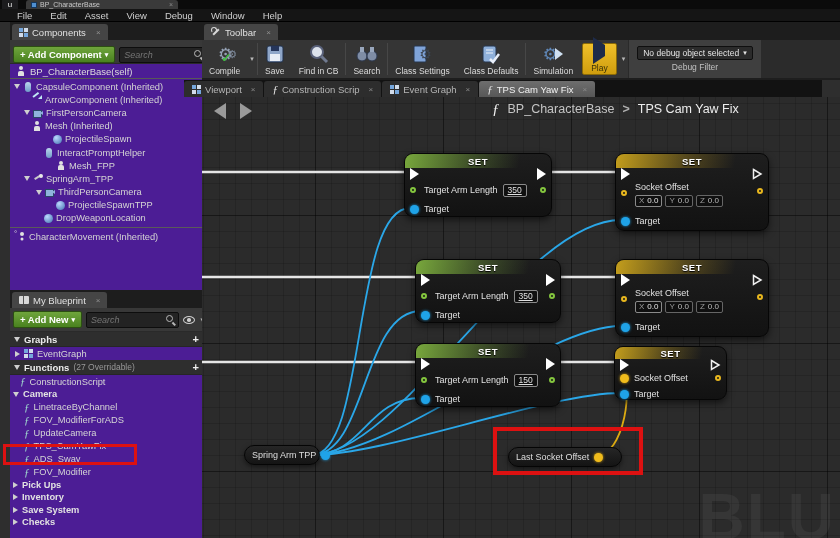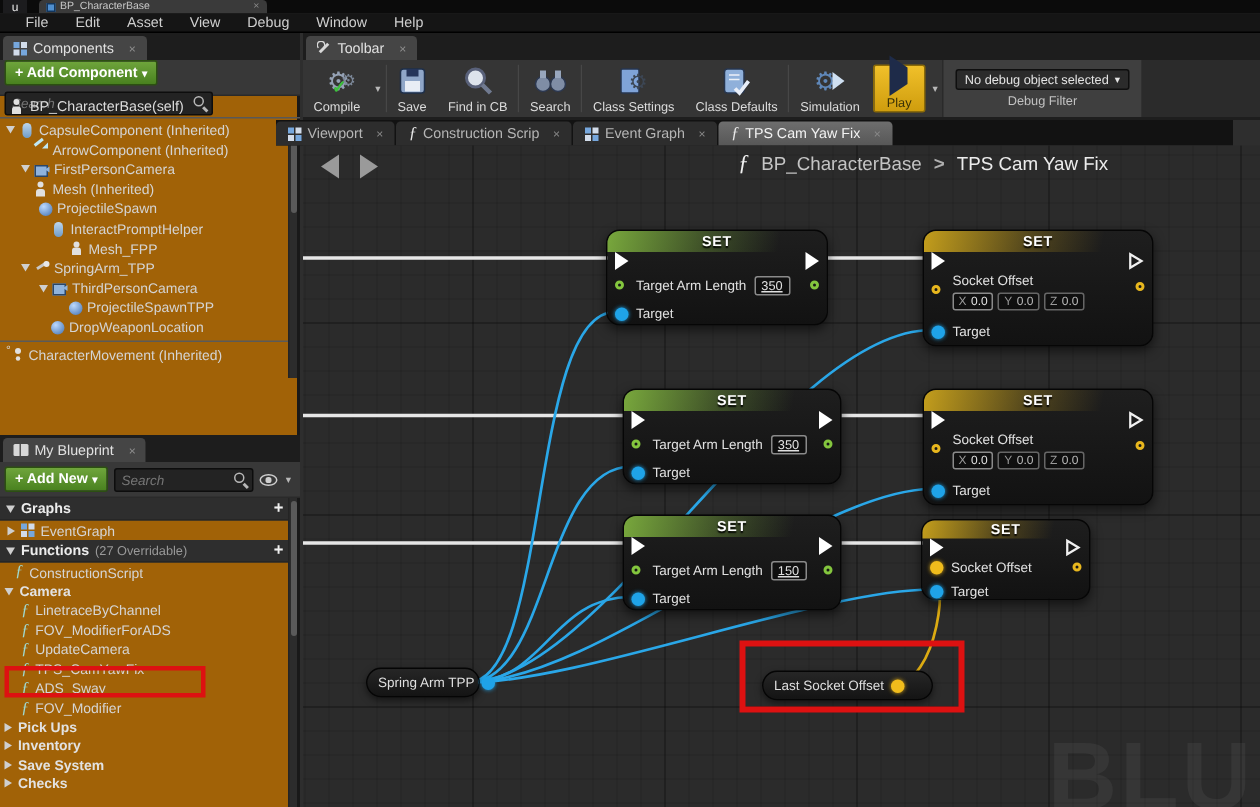--- a/index.html
+++ b/index.html
@@ -17,23 +17,23 @@
 
 #menubar{position:absolute;left:0;top:9px;width:840px;height:13px;background:#151515;display:flex;align-items:center;padding-left:8px;border-bottom:1px solid #000;}
 #menubar span{color:#cfcfcf;font-size:9.5px;padding:0 9px;}
 
 
 .ptabbar{position:absolute;background:#1d1d1d;display:flex;align-items:flex-end;}
 .ptab{height:16px;background:#454545;border-radius:3px 3px 0 0;display:flex;align-items:center;gap:4px;padding:0 7px;margin-left:2px;color:#e0e0e0;font-size:9.5px;}
 .ptab .tab-x{color:#909090;font-size:8px;margin-left:6px;}
 
 
-#leftcol{position:absolute;left:0;top:22px;width:200px;height:516px;background:#a16207;border-right:2px solid #191919;}
+#leftcol{position:absolute;left:10px;top:22px;width:200px;height:516px;background:#4c1d95;border-right:2px solid #191919;}
 #comp-tabbar{left:0;top:0;width:200px;height:18px;position:absolute;}
-.comp-toolbar{position:absolute;left:0;top:18px;width:200px;height:24px;background:#383838;display:flex;align-items:flex-start;gap:4px;padding:0 3px;border-bottom:1px solid #2a2a2a;flex-direction:column;}
+.comp-toolbar{position:absolute;left:0;top:18px;width:200px;height:24px;background:#383838;display:flex;align-items:flex-end;gap:4px;padding:0 3px;border-bottom:1px solid #2a2a2a;}
 .greenbtn{background:linear-gradient(#6fa53c,#49811f);border:1px solid #2c4f12;border-radius:2px;color:#fff;font-weight:bold;font-size:9.5px;padding:2px 6px;white-space:nowrap;display:flex;align-items:center;gap:3px;}
 .greenbtn .caret{font-size:7px;}
 .searchbox{flex:1;position:relative;height:16px;}
 .searchbox input{width:100%;height:16px;background:#232323;border:1px solid #0d0d0d;border-radius:2px;color:#aaa;font-size:9px;font-style:italic;padding:0 16px 0 4px;outline:none;}
 .mag{position:absolute;right:3px;top:3px;width:10px;height:10px;}
 .mag i{display:block;width:7px;height:7px;border:1.5px solid #b8b8b8;border-radius:50%;}
 .mag b{position:absolute;width:4px;height:1.5px;background:#b8b8b8;transform:rotate(45deg);left:6px;top:8px;}
 .self-row{position:absolute;left:0;top:42px;width:200px;height:15px;display:flex;align-items:center;gap:4px;padding-left:6px;border-bottom:1px solid #585858;font-size:9.5px;color:#dcdcdc;}
 
 
@@ -223,21 +223,21 @@
         </div>
       <div class="trow" style="padding-left:14px">
           <span class="exp"></span>
           <span class="ic ic-camera"></span>
           <span>FirstPersonCamera</span>
         </div>
       <div class="trow" style="padding-left:22px">
           <span class="ic ic-person"></span>
           <span>Mesh (Inherited)</span>
         </div>
-      <div class="trow" style="padding-left:26px">
+      <div class="trow" style="padding-left:43px">
           <span class="ic ic-sphere"></span>
           <span>ProjectileSpawn</span>
         </div>
       <div class="trow" style="padding-left:34px">
           <span class="ic ic-capsule"></span>
           <span>InteractPromptHelper</span>
         </div>
       <div class="trow" style="padding-left:46px">
           <span class="ic ic-person"></span>
           <span>Mesh_FPP</span>

